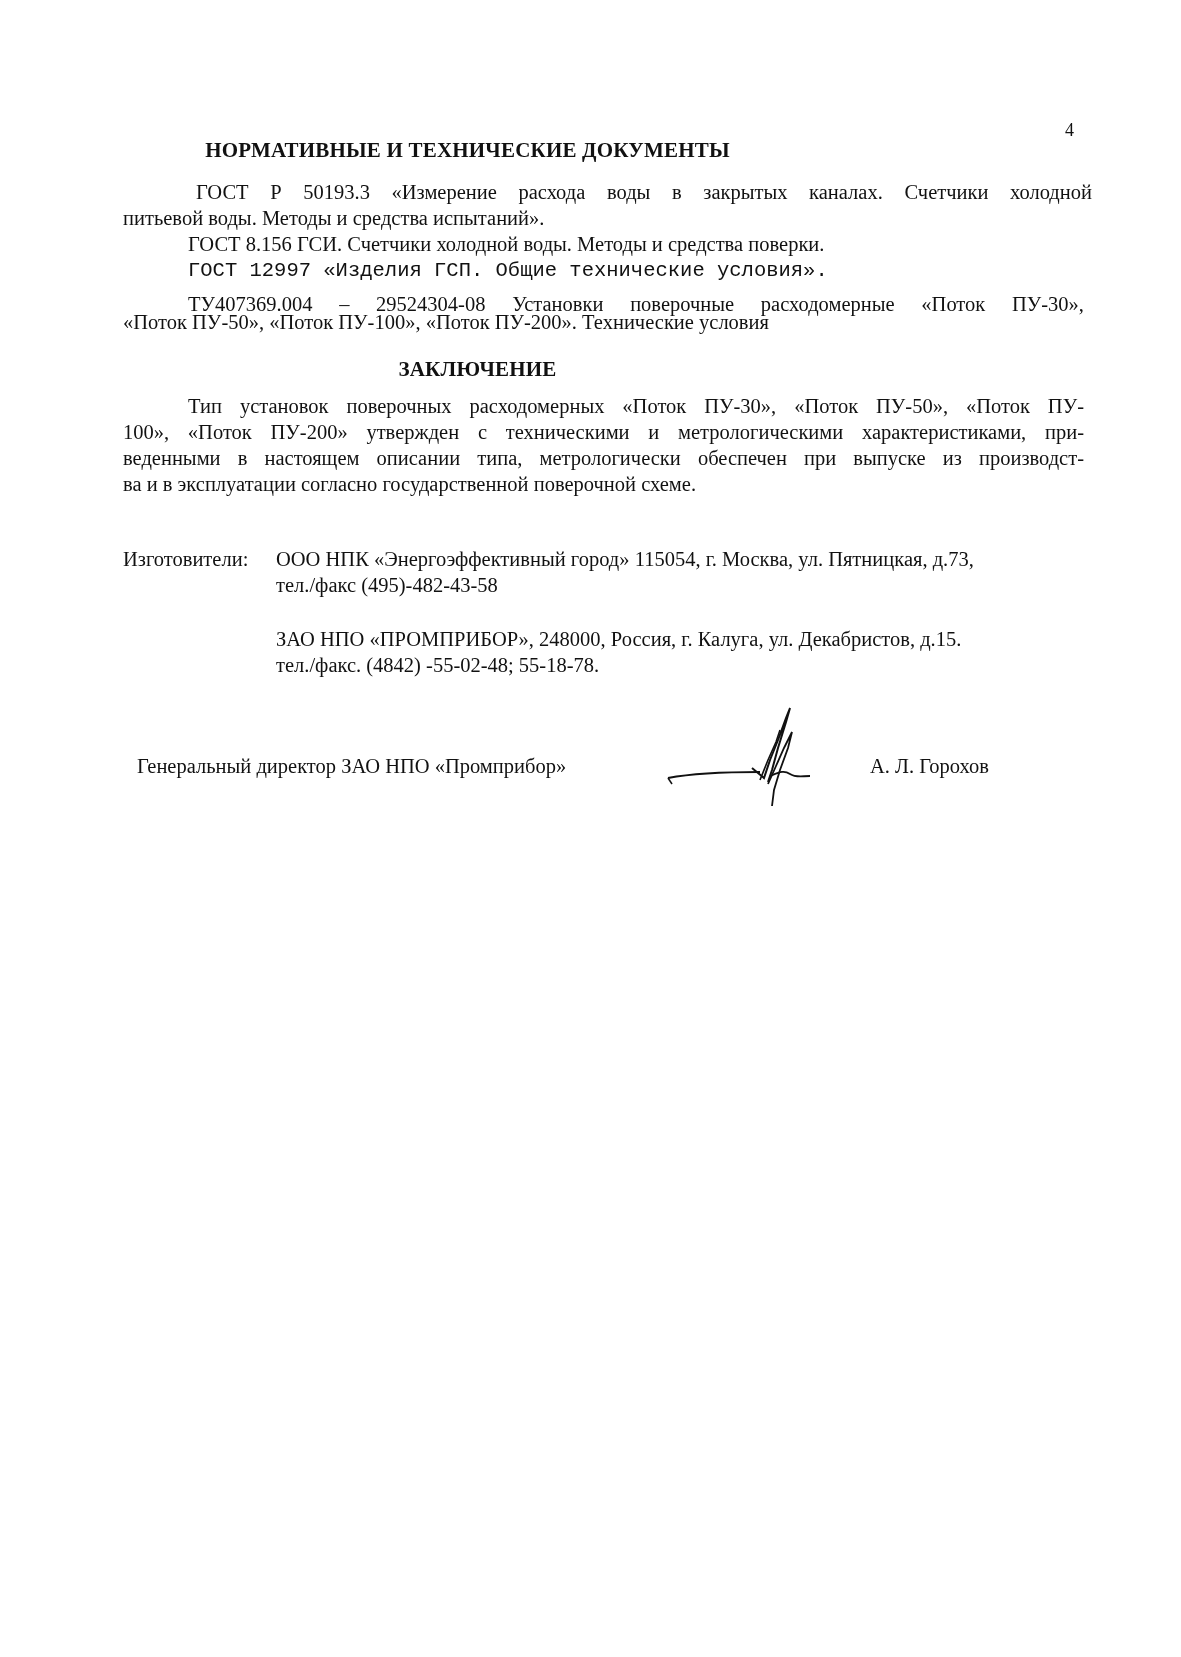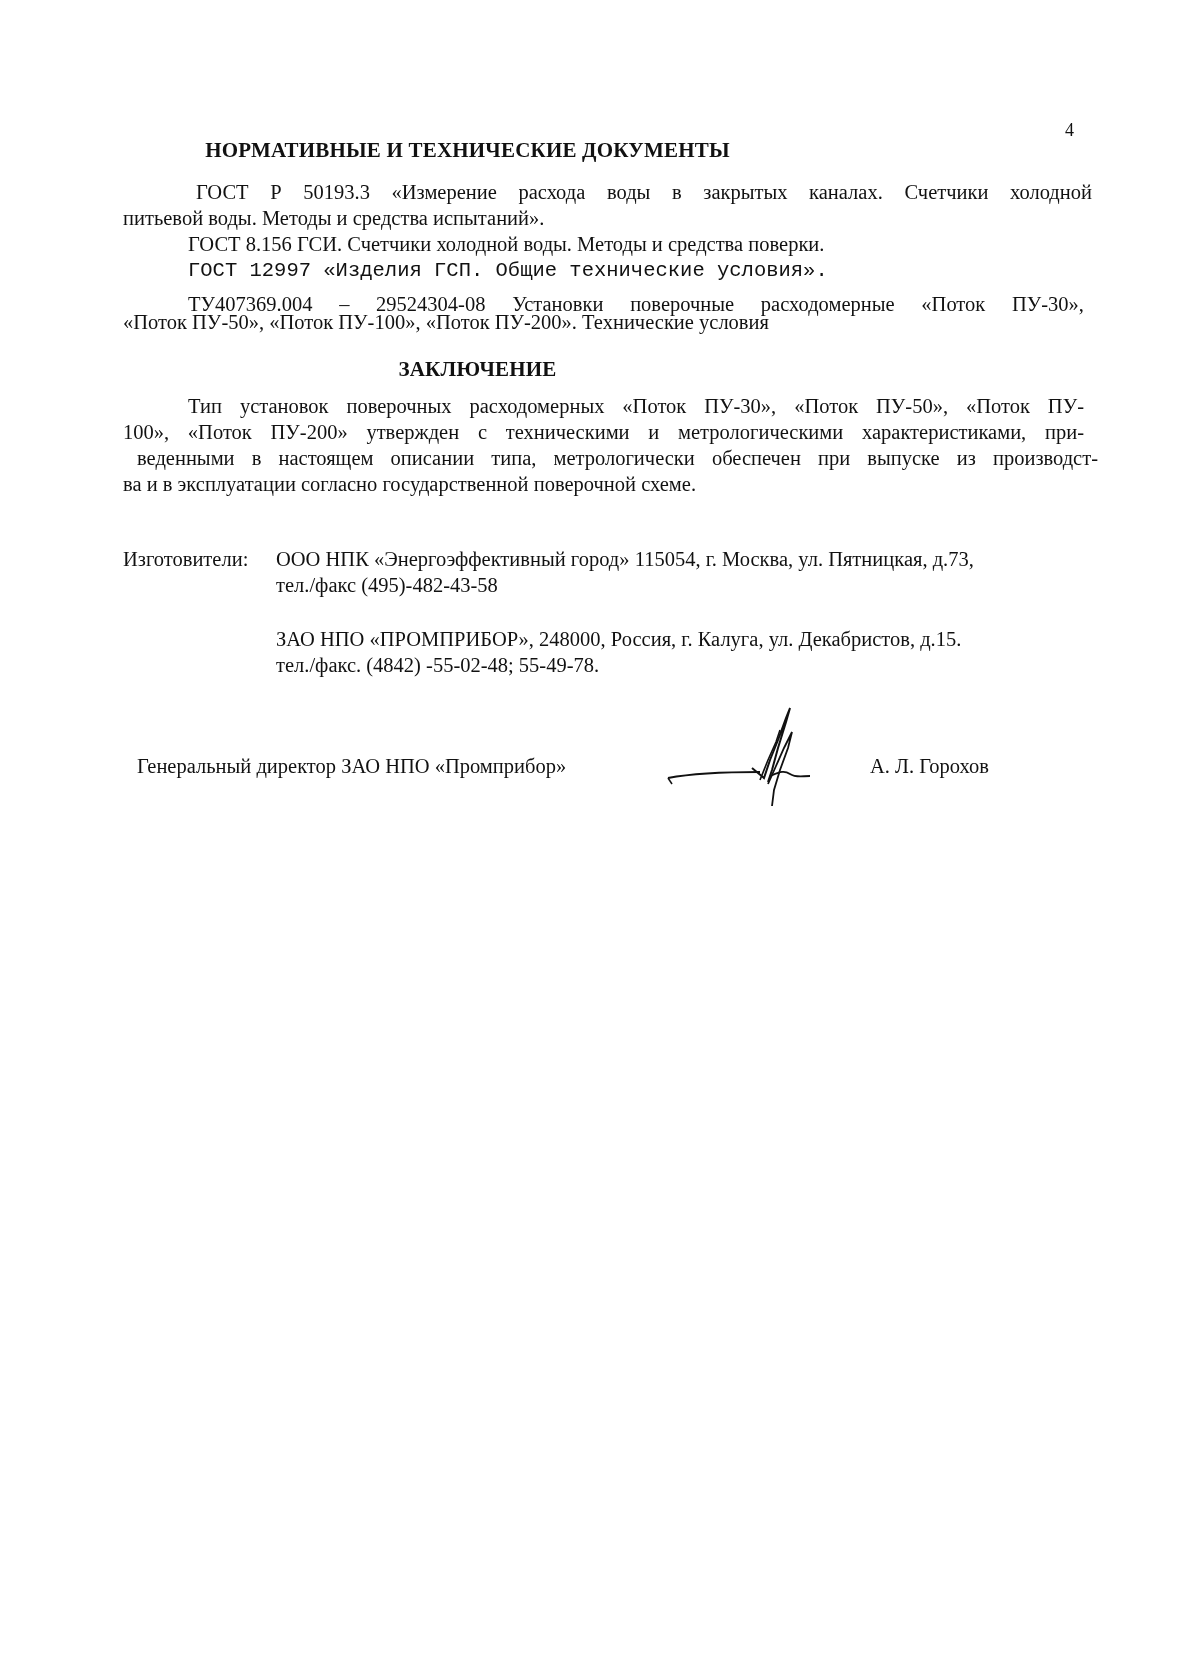--- a/index.html
+++ b/index.html
@@ -26,28 +26,28 @@
   <div class="line" style="left:123px; top:207px;">питьевой воды. Методы и средства испытаний».</div>
   <div class="line" style="left:188px; top:233px;text-align:right;">ГОСТ 8.156 ГСИ. Счетчики холодной воды. Методы и средства поверки.</div>
   <div class="line" style="left:188px; top:259px;font-family:Liberation Mono, monospace;">ГОСТ 12997 «Изделия ГСП. Общие технические условия».</div>
   <div class="line" style="left:188px; top:285px; width:896px; text-align:justify; text-align-last:justify;margin-top:8px;">ТУ407369.004 – 29524304-08 Установки поверочные расходомерные «Поток ПУ-30»,</div>
   <div class="line" style="left:123px; top:311px;">«Поток ПУ-50», «Поток ПУ-100», «Поток ПУ-200». Технические условия</div>
 
   <div class="heading h2">ЗАКЛЮЧЕНИЕ</div>
 
   <div class="line" style="left:188px; top:395px; width:896px; text-align:justify; text-align-last:justify;">Тип установок поверочных расходомерных «Поток ПУ-30», «Поток ПУ-50», «Поток ПУ-</div>
   <div class="line" style="left:123px; top:421px; width:961px; text-align:justify; text-align-last:justify;">100», «Поток ПУ-200» утвержден с техническими и метрологическими характеристиками, при-</div>
-  <div class="line" style="left:123px; top:447px; width:961px; text-align:justify; text-align-last:justify;margin-left:14px;">веденными в настоящем описании типа, метрологически обеспечен при выпуске из производст-</div>
+  <div class="line" style="left:123px; top:447px; width:961px; text-align:justify; text-align-last:justify;">веденными в настоящем описании типа, метрологически обеспечен при выпуске из производст-</div>
   <div class="line" style="left:123px; top:473px;">ва и в эксплуатации согласно государственной поверочной схеме.</div>
 
   <div class="line" style="left:123px; top:548px;">Изготовители:</div>
   <div class="line" style="left:276px; top:548px;">ООО НПК «Энергоэффективный город» 115054, г. Москва, ул. Пятницкая, д.73,</div>
   <div class="line" style="left:276px; top:574px;">тел./факс (495)-482-43-58</div>
   <div class="line" style="left:276px; top:628px;">ЗАО НПО «ПРОМПРИБОР», 248000, Россия, г. Калуга, ул. Декабристов, д.15.</div>
-  <div class="line" style="left:276px; top:654px;">тел./факс. (4842) -55-02-48; 55-49-78.</div>
+  <div class="line" style="left:276px; top:654px;">тел./факс. (4842) -55-02-48; 55-18-78.</div>
 
   <div class="line" style="left:137px; top:755px;">Генеральный директор ЗАО НПО «Промприбор»</div>
 
   <svg class="sig-line" style="left:660px; top:700px;" width="170" height="110" viewBox="0 0 170 110">
     <path d="M8 78 C40 72, 80 72, 100 72" stroke="#111" stroke-width="2" fill="none"></path>
     <path d="M8 78 L12 84" stroke="#111" stroke-width="1.5" fill="none"></path>
     <path d="M92 68 L104 78 L110 60 L118 40 L126 18 L130 8 L126 22 L118 48 L112 70 L108 82" stroke="#111" stroke-width="2" fill="none"></path>
     <path d="M100 80 L108 60 L116 42 L120 30" stroke="#111" stroke-width="1.6" fill="none"></path>
     <path d="M108 84 L116 66 L124 48 L132 32 L128 48 L120 70 L114 90 L112 106" stroke="#111" stroke-width="1.8" fill="none"></path>
     <path d="M110 76 C120 72, 124 70, 130 74 C136 78, 142 76, 150 76" stroke="#111" stroke-width="1.8" fill="none"></path>

